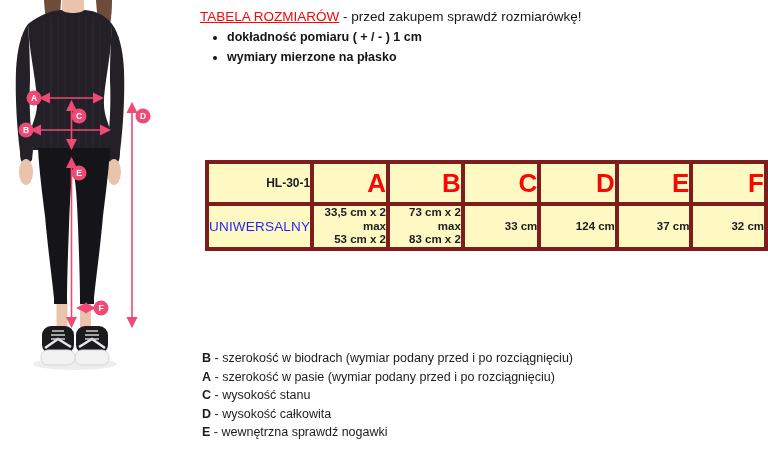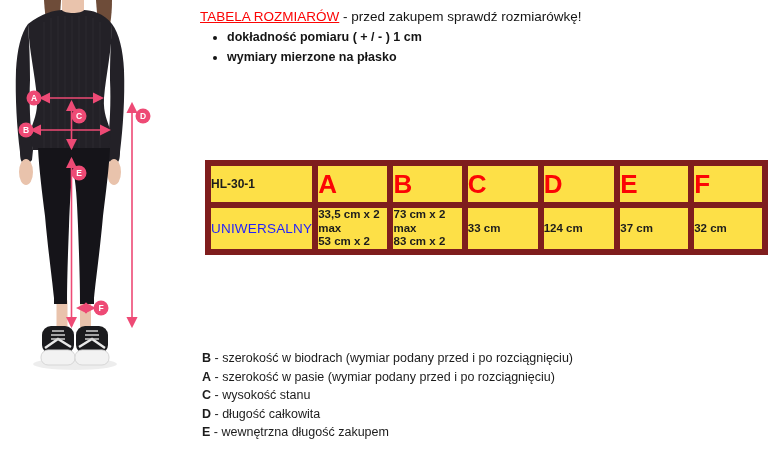--- a/index.html
+++ b/index.html
@@ -14,21 +14,21 @@
   .title-line{position:absolute;left:200px;top:9px;font-size:13.5px;font-weight:normal;white-space:nowrap;}
   .title-red{color:#fb0505;text-decoration:underline;}
   .title-black{color:#151515;}
   ul.bullets{position:absolute;left:214px;top:28px;margin:0;padding:0 0 0 13px;list-style:disc;}
   ul.bullets li{font-size:12.5px;font-weight:bold;line-height:19.5px;color:#151515;}
   
   table.size-table{
     position:absolute;left:205px;top:160px;border-collapse:collapse;table-layout:fixed;
   }
   table.size-table th, table.size-table td{
-    border:6px solid #7f1d1d;text-align:left;vertical-align:middle;padding:0;background:#fde047;
+    border:4px solid #7f1d1d;text-align:right;vertical-align:middle;padding:0;background:#fef9c3;
   }
   tr.hdr{height:42px;}
   tr.data{height:43px;}
   .cell-code{width:97px;font-size:12px;font-weight:bold;color:#1c1c1c;}
   .cell-letter{font-size:26px;font-weight:bold;color:#fb0505;font-family:"Liberation Sans",sans-serif;}
   .w-a{width:74px;} .w-b{width:73px;} .w-c{width:75px;} .w-d{width:76px;} .w-e{width:73px;} .w-f{width:73px;}
   .cell-size{font-size:13.5px;font-weight:normal;color:#1f1fff;letter-spacing:.2px;}
   .cell-val{font-size:11.5px;font-weight:bold;line-height:13.5px;white-space:pre-line;color:#1c1c1c;}
   
   .legend{position:absolute;left:202px;top:349px;}
@@ -154,17 +154,17 @@
       <td class="cell-val">37 cm</td>
       <td class="cell-val">32 cm</td>
     </tr>
   </tbody>
     </table>
 
   <div class="legend">
     <div class="legend-line"><b>B</b> <span>- szerokość w biodrach (wymiar podany przed i po rozciągnięciu)</span></div>
     <div class="legend-line"><b>A</b> <span>- szerokość w pasie (wymiar podany przed i po rozciągnięciu)</span></div>
     <div class="legend-line"><b>C</b> <span>- wysokość stanu</span></div>
-    <div class="legend-line"><b>D</b> <span>- długość całkowita</span></div>
-    <div class="legend-line"><b>E</b> <span>- wewnętrzna długość zakupem</span></div>
+    <div class="legend-line"><b>D</b> <span>- wysokość całkowita</span></div>
+    <div class="legend-line"><b>E</b> <span>- wewnętrzna sprawdź nogawki</span></div>
   </div>
 
 </div>
 
 </body></html>

